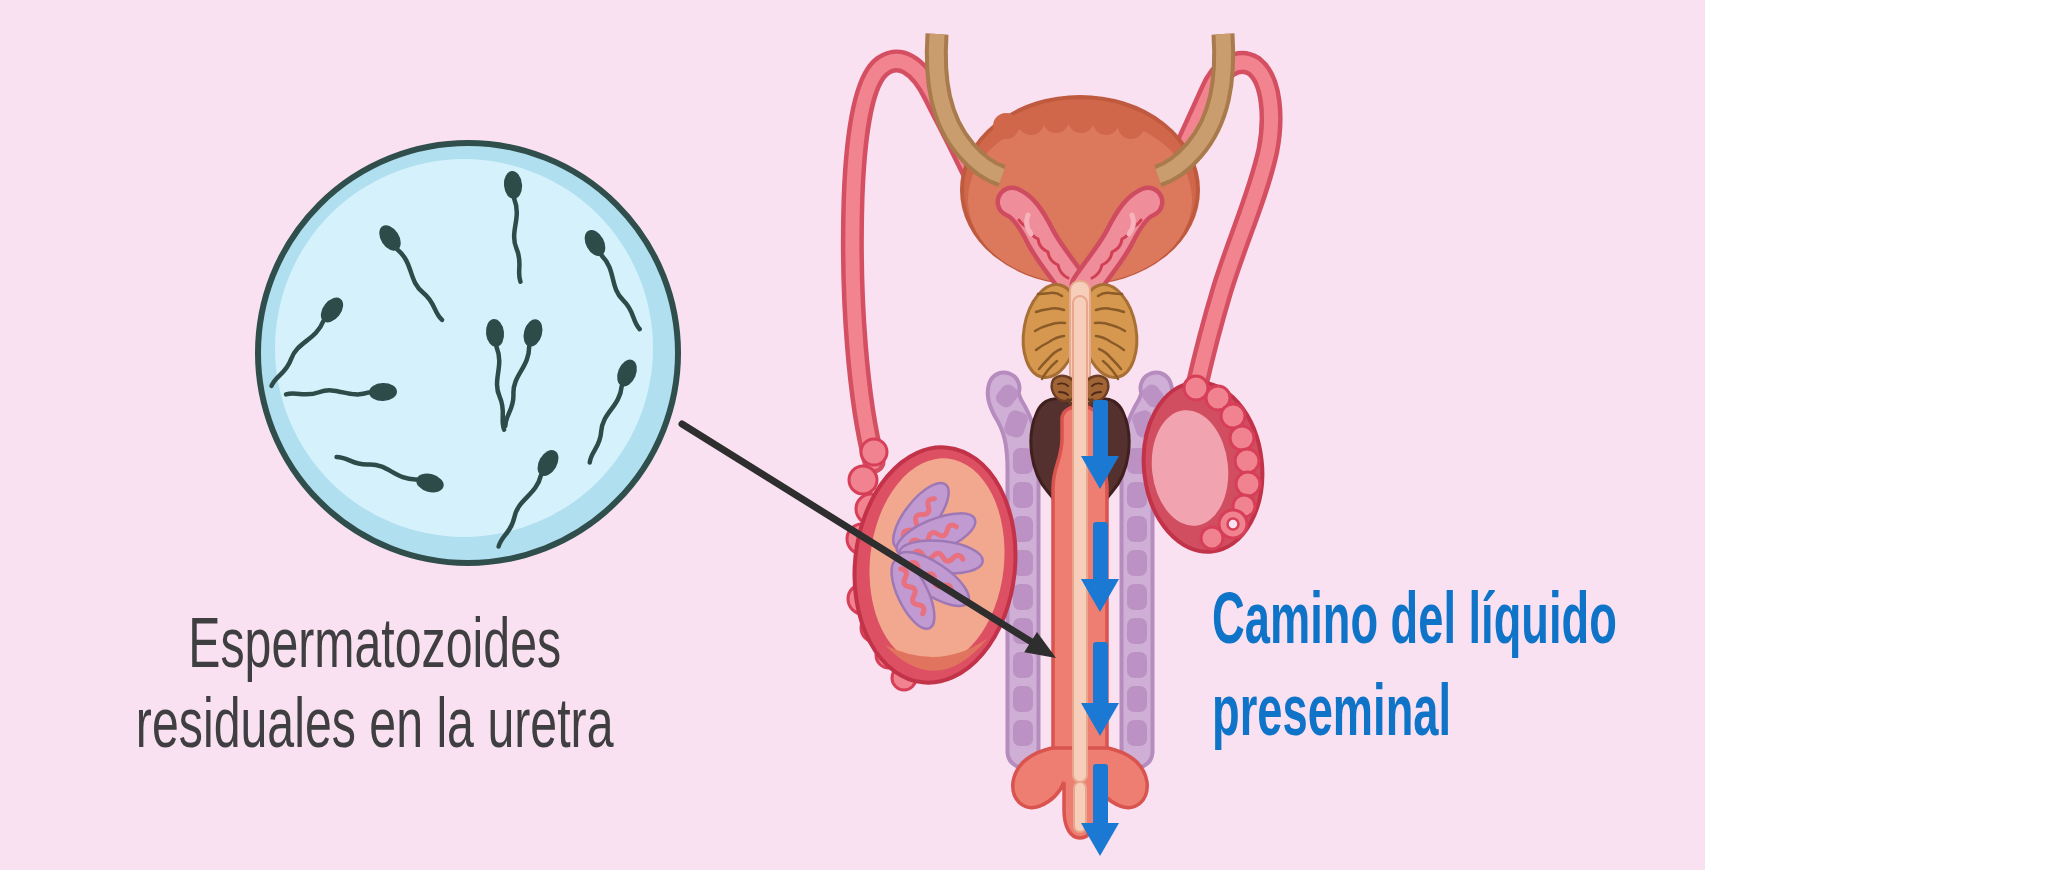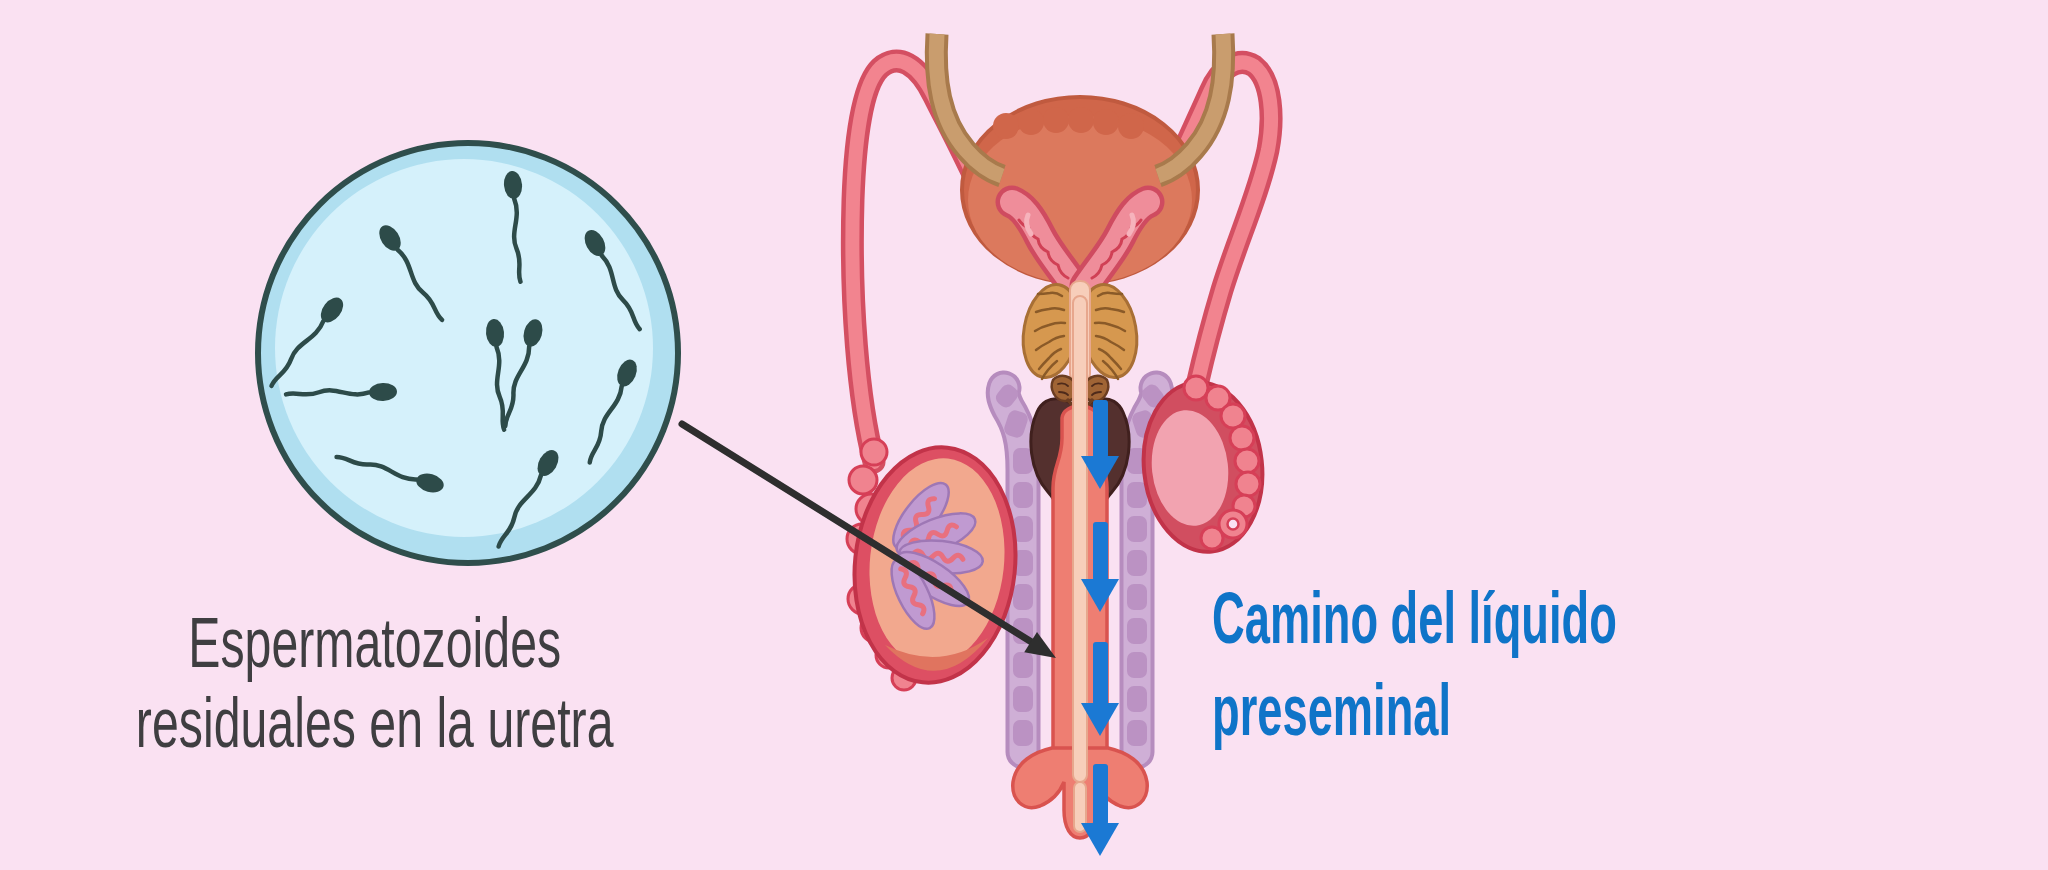--- a/index.html
+++ b/index.html
@@ -1,17 +1,17 @@
 <!DOCTYPE html>
 <html><head>
 <meta charset="utf-8">
 <style>
   html,body{margin:0;padding:0;}
   body{width:2048px;height:870px;overflow:hidden;font-family:"Liberation Sans","DejaVu Sans",sans-serif;}
-  #stage{position:relative;width:2048px;height:870px;background:#fae1f2;}
+  #stage{position:relative;width:1705px;height:870px;background:#fae1f2;}
   svg{display:block;}
   text{font-family:"Liberation Sans","DejaVu Sans",sans-serif;}
   .cap-left{font-size:71px;font-weight:400;}
   .cap-right{font-size:73px;font-weight:700;}
 </style>
 </head>
 <body>
 
 <div id="stage" style="background: rgb(250, 225, 242);">
 <svg width="2048" height="870" viewBox="0 0 2048 870">

